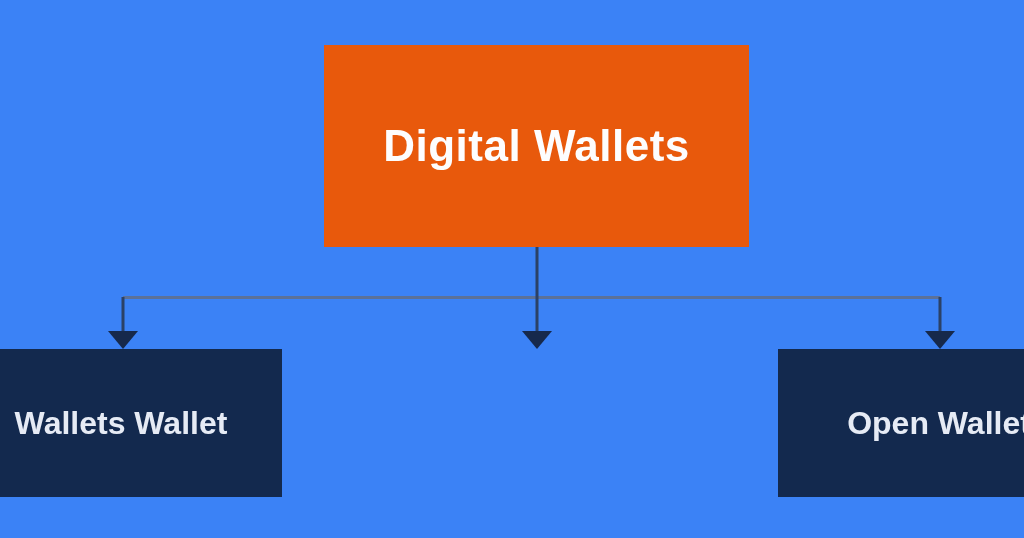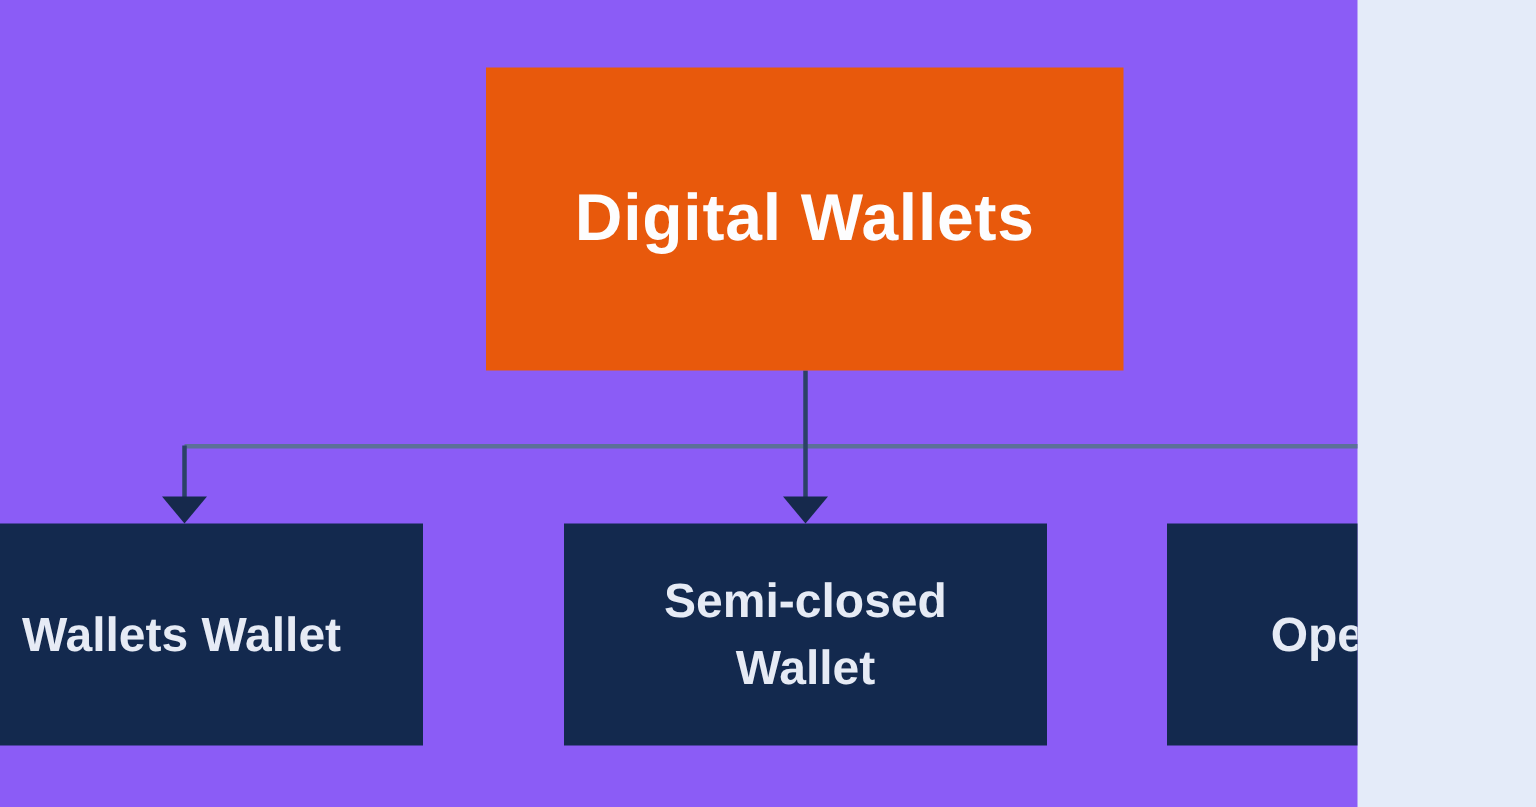--- a/index.html
+++ b/index.html
@@ -3,23 +3,23 @@
 <meta charset="utf-8">
 <style>
   html, body {
     margin: 0;
     padding: 0;
     background: #E4EBF9;
     font-family: "Liberation Sans", "DejaVu Sans", sans-serif;
   }
   .canvas {
     position: relative;
-    width: 905px;
+    width: 1024px;
     height: 538px;
-    background: #8b5cf6;
+    background: #3b82f6;
     overflow: hidden;
   }
   .node {
     position: absolute;
     display: flex;
     align-items: center;
     justify-content: center;
     text-align: center;
     box-sizing: border-box;
     font-weight: bold;
@@ -77,21 +77,18 @@
   </svg>
 
   <div class="node root-box">
     <span>Digital Wallets</span>
   </div>
 
   <div class="node child-box child-left">
     <span>Wallets Wallet</span>
   </div>
 
-  <div class="node child-box child-mid">
-    <span>Semi-closed Wallet</span>
-  </div>
 
   <div class="node child-box child-right">
     <span>Open Wallet</span>
   </div>
 
 </div>
 
 </body></html>

